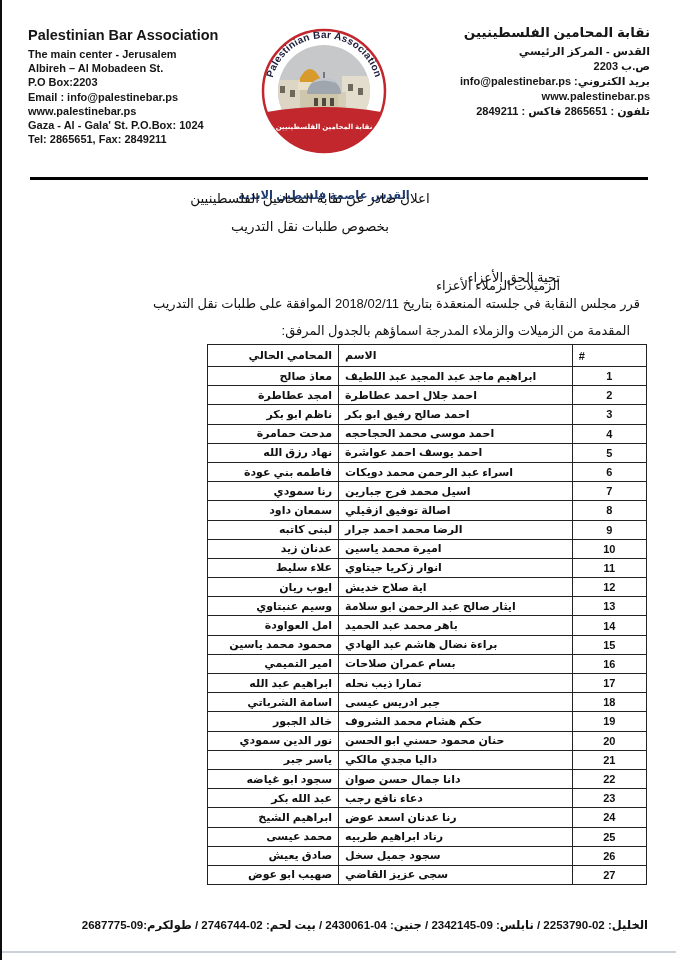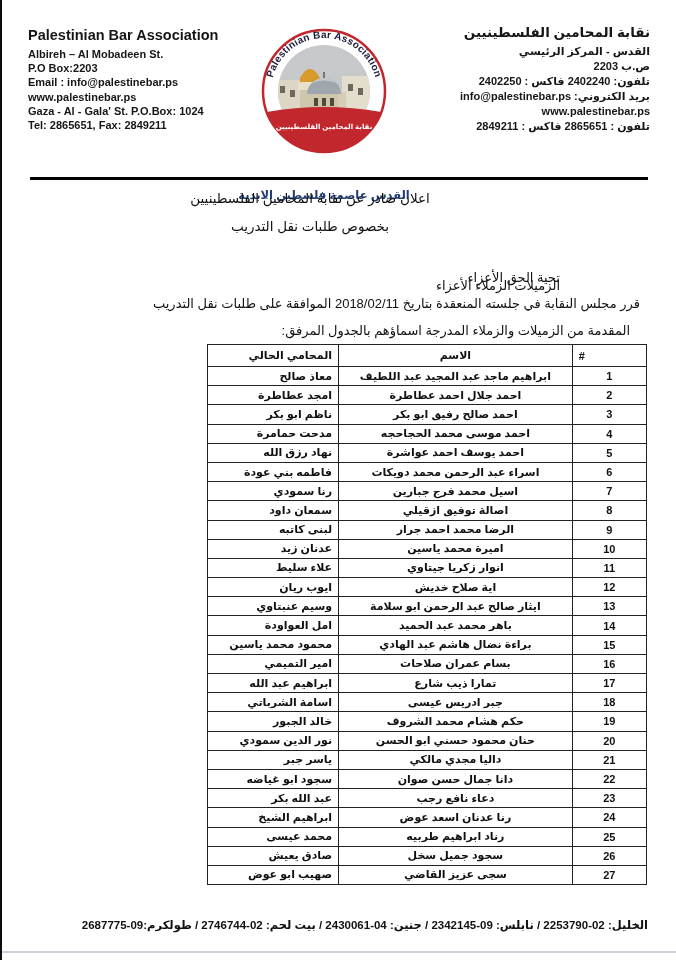--- a/index.html
+++ b/index.html
@@ -38,51 +38,51 @@
   .roster{position:absolute;top:344px;left:207px;width:440px;border-collapse:collapse;direction:rtl;
     font-size:11px;font-weight:bold;color:#111;table-layout:fixed;}
   .roster th,.roster td{border:1px solid #222;padding:0 6px;overflow:hidden;white-space:nowrap;}
   .roster th{height:21px;}
   .roster td{height:18.2px;}
   .col-number{width:68px;}
   .col-name{width:214px;}
   .col-lawyer{width:120px;margin-top:20px;}
   th.col-number{text-align:left;}
   td.col-number{text-align:center;}
-  th.col-name,td.col-name{text-align:center;margin-top:16px;}
+  th.col-name,td.col-name{text-align:left;margin-top:16px;}
   th.col-lawyer,td.col-lawyer{text-align:right;}
 
   
   .footer-phones{position:absolute;top:918px;right:28px;left:30px;direction:rtl;text-align:right;
     font-weight:bold;font-size:11.5px;color:#111;white-space:nowrap;}
 </style>
 </head>
 <body>
 
 <div class="scan-edge-left"></div>
 <div class="scan-line-bottom"></div>
 
 <div class="header-en">
   <div class="org-title">Palestinian Bar Association</div>
   <div>
+      <div>The main center - Jerusalem</div>
       <div>Albireh – Al Mobadeen St.</div>
       <div>P.O Box:2203</div>
       <div>Email : info@palestinebar.ps</div>
       <div>www.palestinebar.ps</div>
       <div>Gaza - Al - Gala' St. P.O.Box: 1024</div>
       <div>Tel: 2865651, Fax: 2849211</div>
     </div>
 </div>
 
 <div class="header-ar">
   <div class="org-title">نقابة المحامين الفلسطينيين</div>
   <div>
       <div>القدس - المركز الرئيسي</div>
       <div>ص.ب 2203</div>
-      <div>تلفون: 2402240 فاكس : 2402250</div>
       <div>بريد الكتروني: info@palestinebar.ps</div>
       <div>www.palestinebar.ps</div>
       <div>تلفون : 2865651 فاكس : 2849211</div>
     </div>
 </div>
 
 <div class="logo-wrap">
   <svg viewBox="0 0 128 128" width="128" height="128">
     <defs>
       <clipPath id="photoClip">
@@ -226,21 +226,21 @@
         <td class="col-name">براءة نضال هاشم عبد الهادي</td>
         <td class="col-lawyer">محمود محمد ياسين</td>
       </tr>
       <tr>
         <td class="col-number">16</td>
         <td class="col-name">بسام عمران صلاحات</td>
         <td class="col-lawyer">امير التميمي</td>
       </tr>
       <tr>
         <td class="col-number">17</td>
-        <td class="col-name">تمارا ذيب شارع</td>
+        <td class="col-name">تمارا ذيب نحله</td>
         <td class="col-lawyer">ابراهيم عبد الله</td>
       </tr>
       <tr>
         <td class="col-number">18</td>
         <td class="col-name">جبر ادريس عيسى</td>
         <td class="col-lawyer">اسامة الشرباتي</td>
       </tr>
       <tr>
         <td class="col-number">19</td>
         <td class="col-name">حكم هشام محمد الشروف</td>

